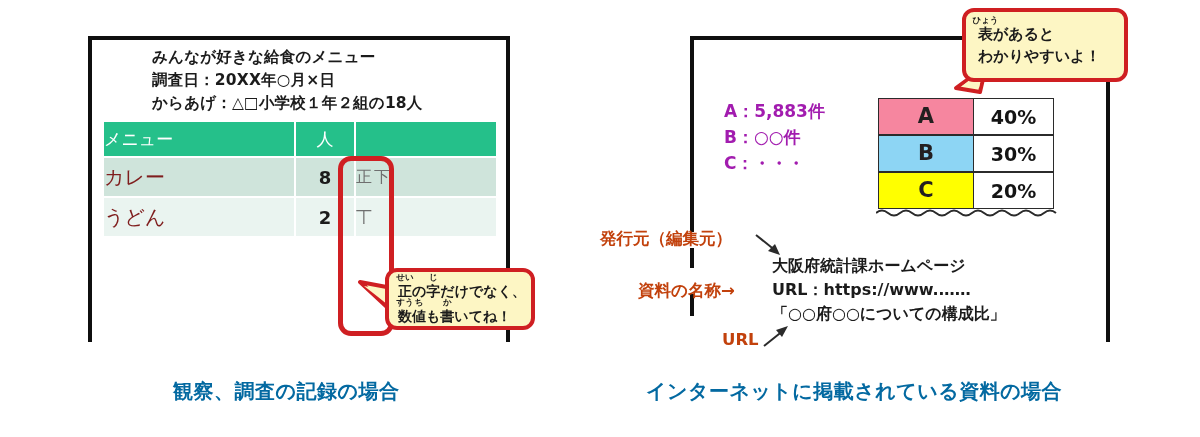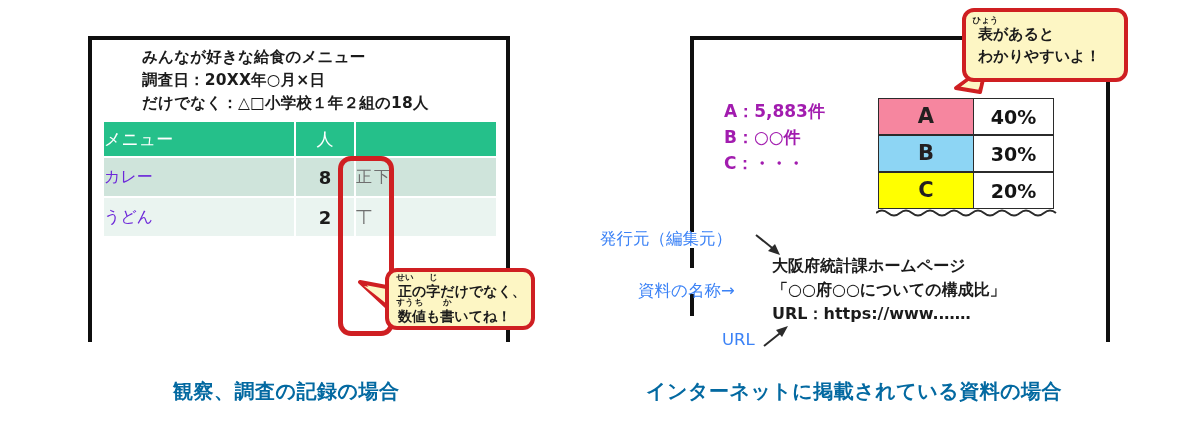--- a/index.html
+++ b/index.html
@@ -14,37 +14,37 @@
 
   
   .abs{position:absolute;}
 
   
   #left-panel{left:80px;top:36px;width:440px;height:310px;}
   .bracket-top{position:absolute;left:8px;top:0;width:422px;height:4px;background:#0f0f0f;}
   .bracket-left{position:absolute;left:8px;top:0;width:4px;height:306px;background:#0f0f0f;}
   .bracket-right{position:absolute;left:426px;top:0;width:4px;height:306px;background:#0f0f0f;}
 
-  .lp-head{position:absolute;left:62px;top:10px;width:360px;}
+  .lp-head{position:absolute;left:72px;top:10px;width:360px;}
   .lp-head div{
     font-weight:bold;font-size:15.5px;line-height:23px;
     letter-spacing:.2px;color:#1b1b1b;white-space:nowrap;
   }
 
   
   #menu-table{position:absolute;left:22px;top:84px;width:396px;border-collapse:separate;border-spacing:2px;}
   #menu-table td,#menu-table th{padding:0;}
   .th-cell{
     background:#25c08a;color:#ffffff;font-weight:normal;
     font-size:17px;text-align:left;height:34px;vertical-align:middle;
   }
   .th-cell.c1{padding-left:16px;width:190px;}
   .th-cell.c2{width:58px;text-align:center;padding:0;}
   .th-cell.c3{width:140px;}
-  .td-name{padding-left:16px;font-size:16px;color:#6d28d9;height:38px;vertical-align:middle;white-space:nowrap;}
+  .td-name{padding-left:16px;font-size:20px;color:#7f1d1d;height:38px;vertical-align:middle;white-space:nowrap;}
   .td-num{width:58px;text-align:center;font-size:18px;font-weight:bold;color:#1b1b1b;vertical-align:middle;}
   .td-tally{padding-left:10px;font-size:16px;color:#6f6f6f;vertical-align:middle;letter-spacing:2px;}
   tr.row-a .td-name,tr.row-a .td-num,tr.row-a .td-tally{background:#cfe4db;}
   tr.row-b .td-name,tr.row-b .td-num,tr.row-b .td-tally{background:#eaf4f0;margin-top:48px;}
 
   
   #number-highlight{
     position:absolute;left:258px;top:120px;width:56px;height:180px;
     border:5px solid #cf1f22;border-radius:13px;box-sizing:border-box;
     pointer-events:none;
@@ -71,21 +71,21 @@
     font-size:21px;font-weight:bold;line-height:1;
   }
   .rt-val{
     width:80px;border:1.5px solid #2b2b2b;border-left:none;box-sizing:border-box;
     background:#ffffff;display:flex;align-items:center;justify-content:center;
     font-size:19px;font-weight:bold;color:#141414;
   }
   #torn-edge{position:absolute;left:200px;top:172px;width:182px;height:14px;}
 
   
-  .ann{position:absolute;color:#3b82f6;font-weight:normal;font-size:16.5px;white-space:nowrap;}
+  .ann{position:absolute;color:#c2410c;font-weight:bold;font-size:16.5px;white-space:nowrap;}
   #ann-publisher{left:-76px;top:192px;}
   #ann-title{left:-38px;top:244px;}
   #ann-url{left:46px;top:294px;}
   .arrow-svg{position:absolute;}
 
   
   #source-block{position:absolute;left:96px;top:218px;}
   #source-block div{font-size:16px;font-weight:bold;line-height:24px;color:#1b1b1b;white-space:nowrap;}
 
   
@@ -121,21 +121,21 @@
 <div class="stage">
 
   <div class="abs" id="left-panel">
     <div class="bracket-top"></div>
     <div class="bracket-left"></div>
     <div class="bracket-right"></div>
 
     <div class="lp-head">
       <div>みんなが好きな給食のメニュー</div>
       <div>調査日：20XX年○月×日</div>
-      <div>だけでなく：△□小学校１年２組の18人</div>
+      <div>からあげ：△□小学校１年２組の18人</div>
     </div>
 
     <table id="menu-table">
       <tbody>
           <tr>
         <th class="th-cell c1">メニュー</th>
         <th class="th-cell c2">人</th>
         <th class="th-cell c3"></th>
       </tr>
       <tr class="row-a">
@@ -205,22 +205,22 @@
     <div class="ann" id="ann-title">資料の名称→</div>
 
     <div class="ann" id="ann-url">URL</div>
     <svg class="arrow-svg" width="30" height="26" style="left:86px;top:288px;">
       <line x1="2" y1="22" x2="22" y2="6" stroke="#2b2b2b" stroke-width="2"></line>
       <polygon points="26,2 14,6 20,13" fill="#2b2b2b"></polygon>
     </svg>
 
     <div id="source-block">
       <div>大阪府統計課ホームページ</div>
+      <div>URL：https://www.……</div>
       <div>「○○府○○についての構成比」</div>
-      <div>URL：https://www.……</div>
     </div>
   </div>
 
   <svg class="tail" width="40" height="36" style="left:950px;top:62px;">
     <polygon points="36,4 6,26 30,30" fill="#fdf6c4" stroke="#cf1f22" stroke-width="4" stroke-linejoin="round"></polygon>
     <polygon points="33,8 12,24 29,26" fill="#fdf6c4"></polygon>
   </svg>
   <div class="callout" id="callout-table">
     <div class="line" id="cb-l1"><span class="ruby">表<span class="rt">ひょう</span></span><span class="ruby">があると</span></div>
     <div class="line" id="cb-l2"><span class="ruby">わかりやすいよ！</span></div>

